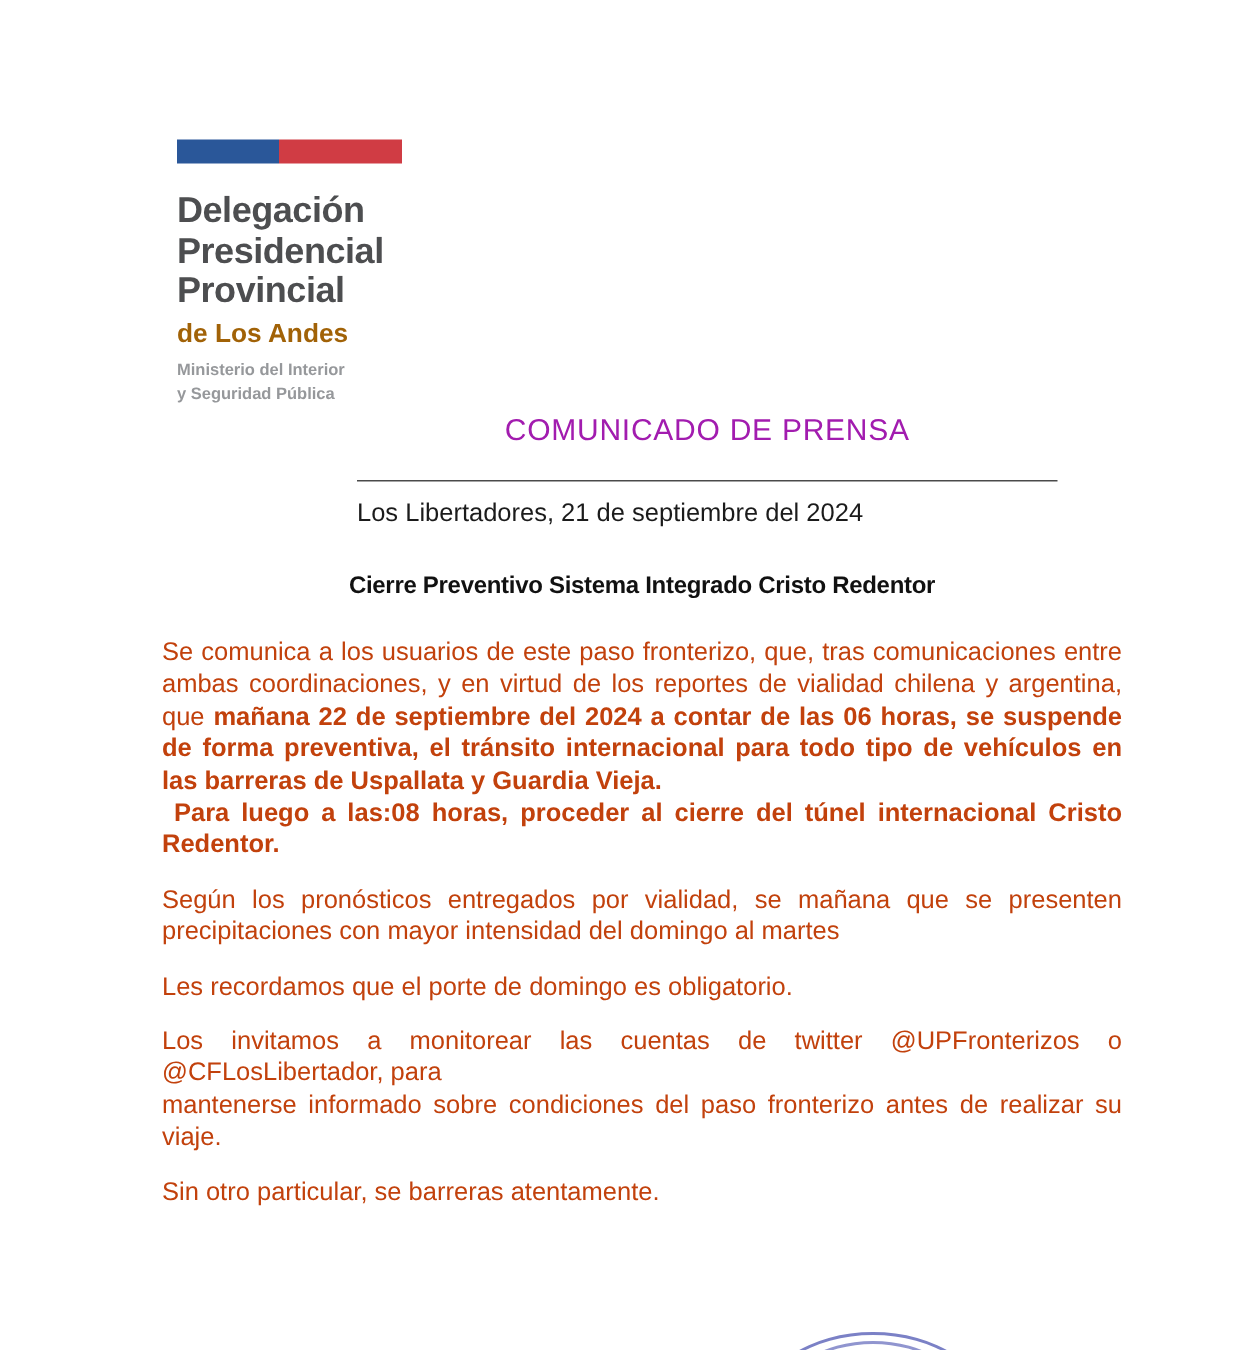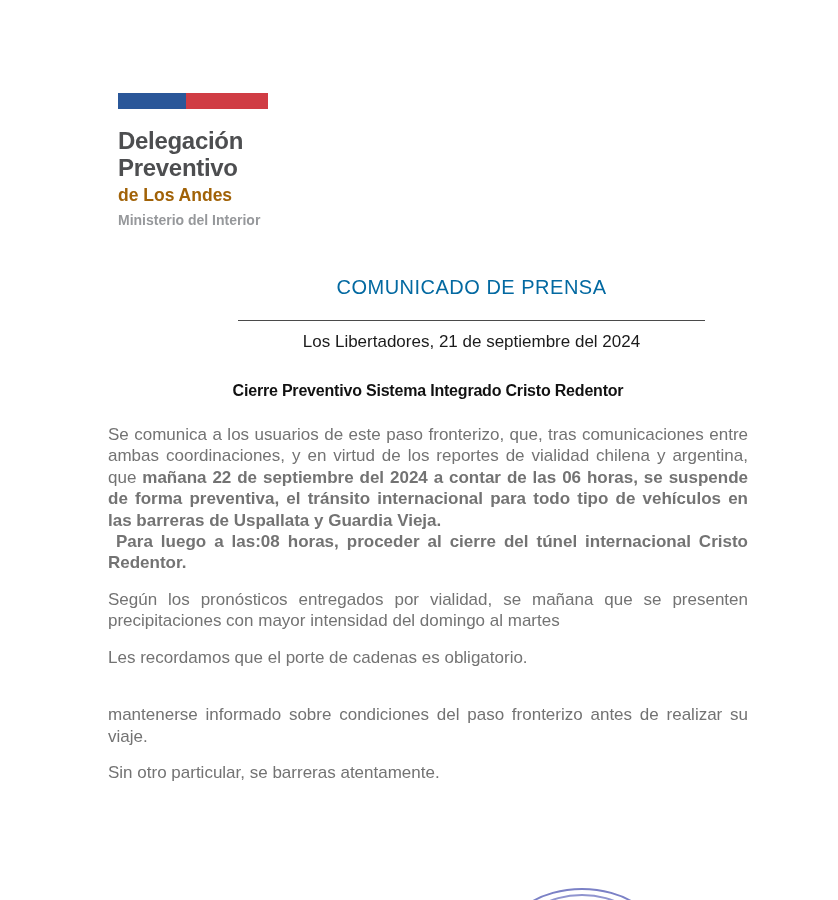--- a/index.html
+++ b/index.html
@@ -42,50 +42,50 @@
   }
   .org-sub {
     margin-top: 4px;
     font-size: 17.5px;
     line-height: 20px;
     font-weight: 700;
     color: #a16207;
   }
   .ministry {
     margin-top: 7px;
-    font-size: 14px;
+    font-size: 11px;
     line-height: 16.5px;
     font-weight: 700;
     color: #96989b;
   }
 
   
   .kicker {
     position: absolute;
     left: 238px;
     top: 276px;
     width: 467px;
     text-align: center;
     font-size: 20px;
     letter-spacing: 0.5px;
-    color: #0369a1;
+    color: #a21caf;
   }
   .rule {
     position: absolute;
     left: 238px;
     top: 320px;
     width: 467px;
     border-top: 1.5px solid #4a4a4a;
   }
   .dateline {
     position: absolute;
     left: 238px;
     top: 332px;
     width: 467px;
-    text-align: center;
+    text-align: left;
     font-size: 17px;
     color: #1b1b1b;
   }
 
   
   .doc-title {
     position: absolute;
     left: 98px;
     top: 382px;
     width: 660px;
@@ -96,21 +96,21 @@
     letter-spacing: -0.2px;
   }
   .doc-body {
     position: absolute;
     left: 108px;
     top: 424px;
     width: 640px;
     font-size: 17px;
     line-height: 21.4px;
     text-align: justify;
-    color: #737373;
+    color: #c2410c;
   }
   .doc-body p {
     margin: 0 0 15px 0;
   }
   .doc-body .b { font-weight: 700; }
 
   
   .seal-outer {
     position: absolute;
     left: 505px;
@@ -137,43 +137,45 @@
 
 <div class="page">
 
   <div class="logo-block">
     <div class="flag-bar">
       <div class="flag-blue" style="background:#2a5799;"></div>
       <div class="flag-red" style="background:#d03c44;"></div>
     </div>
     <div class="org-name">
       <div>Delegación</div>
-      <div>Preventivo</div>
+      <div>Presidencial</div>
+      <div>Provincial</div>
     </div>
     <div class="org-sub">de Los Andes</div>
     <div class="ministry">
       <div>Ministerio del Interior</div>
+      <div>y Seguridad Pública</div>
     </div>
   </div>
 
   <div class="kicker">COMUNICADO DE PRENSA</div>
   <div class="rule"></div>
   <div class="dateline">Los Libertadores, 21 de septiembre del 2024</div>
 
   <div class="doc-title">Cierre Preventivo Sistema Integrado Cristo Redentor</div>
 
   <div class="doc-body">
     <p>
       <span>Se comunica a los usuarios de este paso fronterizo, que, tras comunicaciones entre ambas coordinaciones, y en virtud de los reportes de vialidad chilena y argentina, que </span><span class="b">mañana 22 de septiembre del 2024 a contar de las 06 horas, se suspende de forma preventiva, el tránsito internacional para todo tipo de vehículos en las barreras de Uspallata y Guardia Vieja.</span><br>
       <span class="b">&nbsp;Para luego a las:08 horas, proceder al cierre del túnel internacional Cristo Redentor.</span>
     </p>
     <p>Según los pronósticos entregados por vialidad, se mañana que se presenten precipitaciones con mayor intensidad del domingo al martes</p>
-    <p>Les recordamos que el porte de cadenas es obligatorio.</p>
+    <p>Les recordamos que el porte de domingo es obligatorio.</p>
     <p>
-      <br>
+      <span>Los invitamos a monitorear las cuentas de twitter @UPFronterizos o @CFLosLibertador, para</span><br>
       <span>mantenerse informado sobre condiciones del paso fronterizo antes de realizar su viaje.</span>
     </p>
     <p>Sin otro particular, se barreras atentamente.</p>
   </div>
 
   <div class="seal-outer"></div>
   <div class="seal-inner"></div>
 
 </div>
 

